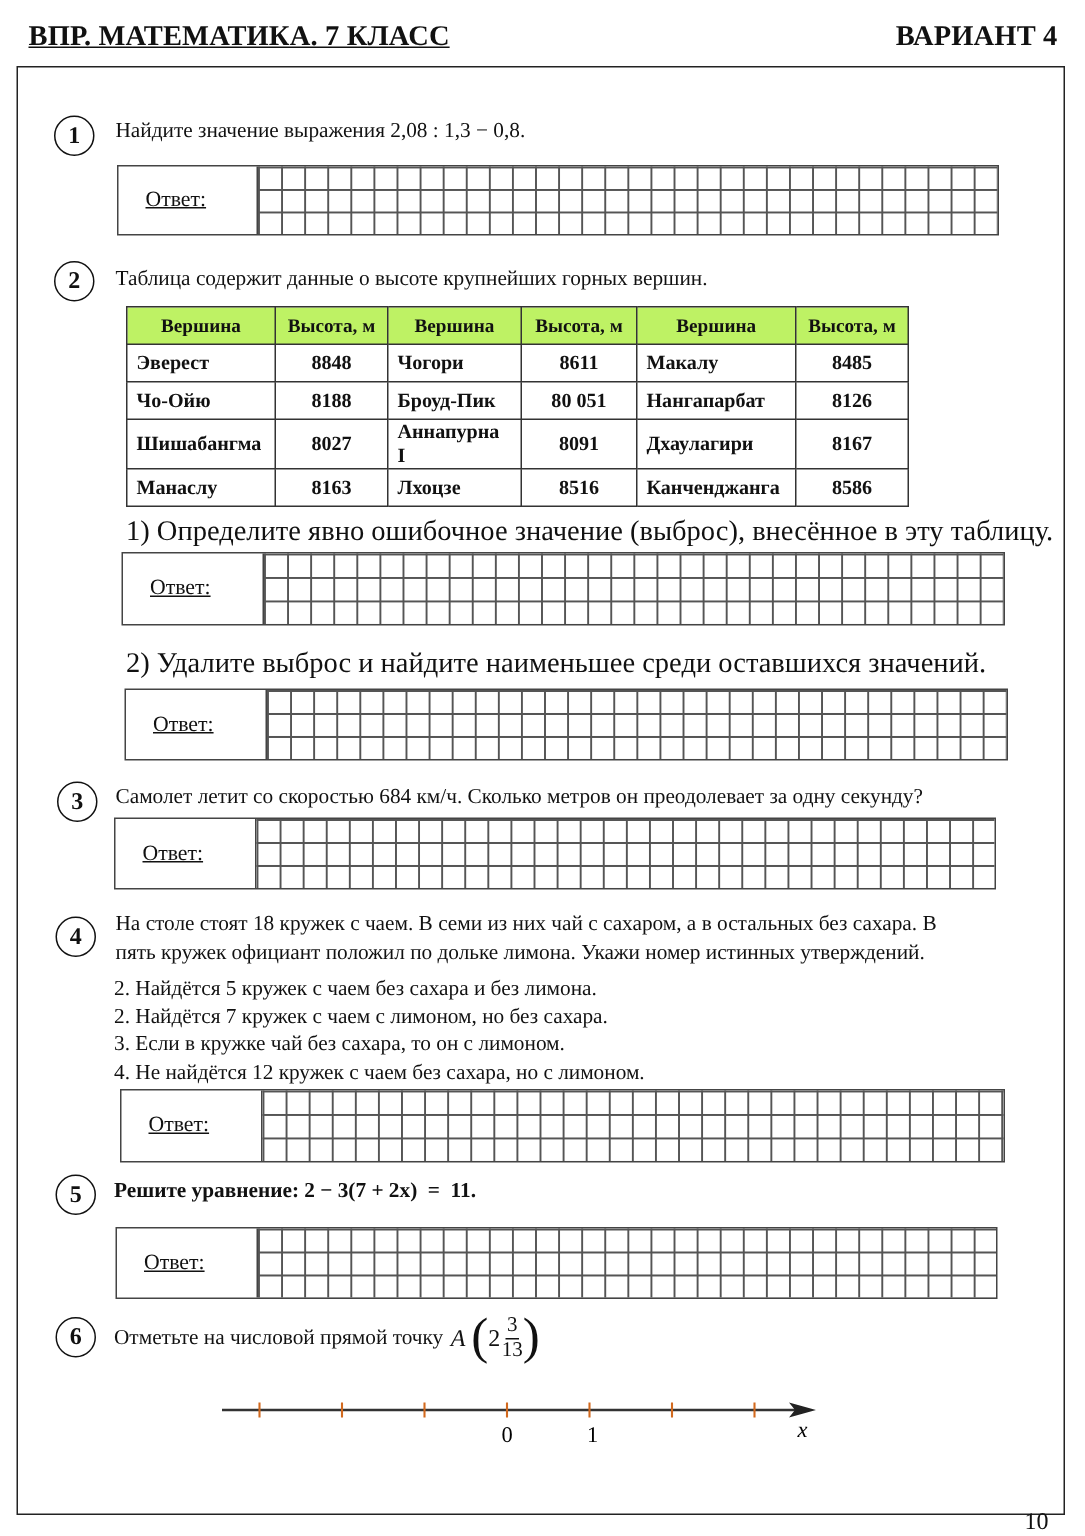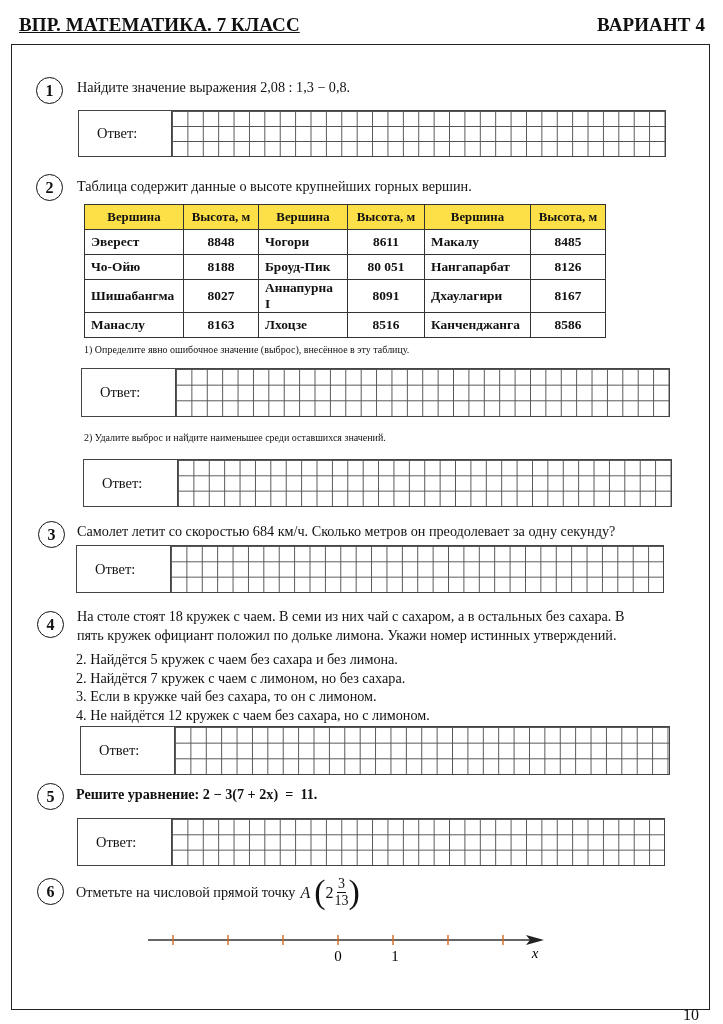--- a/index.html
+++ b/index.html
@@ -6,32 +6,32 @@
   body { width:723px; height:1024px; position:relative; overflow:hidden;
          font-family:"Liberation Serif", "DejaVu Serif", serif; color:#111; }
   .hdr { position:absolute; top:14px; font-weight:bold; font-size:19px; letter-spacing:0.1px; }
   .hdr-left { left:19px;text-decoration:underline; }
   .hdr-right { right:18px; }
   .frame { position:absolute; left:11px; top:44px; width:699px; height:966px; border:1.5px solid #222; box-sizing:border-box; }
   .num { position:absolute; width:27px; height:27px; border:1.6px solid #111; border-radius:50%;
          box-sizing:border-box; font-weight:bold; font-size:16px; text-align:center; line-height:25px; }
   .q { position:absolute; font-size:14.2px; line-height:19px; }
   .ans { position:absolute; border:1px solid #444; box-sizing:border-box; display:flex; background:#fff; }
-  .ans .lbl { box-sizing:border-box; border-right:1px solid #444; display:flex; align-items:center; padding-left:18px; font-size:14.5px; }
+  .ans .lbl { box-sizing:border-box; border-right:1px solid #444; display:flex; align-items:center; padding-left:18px; font-size:14.5px;text-decoration:underline; }
   .ans .grid { flex:1; position:relative;
      background-image:
        linear-gradient(to right, #555 1px, transparent 1px),
        linear-gradient(to bottom, #555 1px, transparent 1px);
      background-size: 15.4px 100%, 100% 33.34%;
   }
   table.peaks { position:absolute; left:84px; top:204px; border-collapse:collapse; font-size:13.4px; }
   table.peaks th, table.peaks td { border:1px solid #333; height:24px; padding:0 6px;font-weight:bold; }
-  table.peaks th { background:#fde047; font-weight:bold; font-size:12.8px; text-align:center; }
+  table.peaks th { background:#bef264; font-weight:bold; font-size:12.8px; text-align:center; }
   table.peaks td.v { text-align:center; }
-  .sub { position:absolute; font-size:10px; }
+  .sub { position:absolute; font-size:19px; }
   .items div { height:18.5px; }
   .frac { display:inline-flex; flex-direction:column; align-items:center; vertical-align:middle; font-size:14px; line-height:16px; margin-left:1px; }
   .frac .top { border-bottom:1px solid #111; padding:0 1px; }
   .paren { font-size:34px; font-weight:normal; vertical-align:middle; line-height:30px; }
   .pageno { position:absolute; right:24px; top:984px; font-size:16px;margin-top:22px; }
 </style>
 </head>
 <body>
 
 <div class="hdr hdr-left">ВПР. МАТЕМАТИКА. 7 КЛАСС</div>

